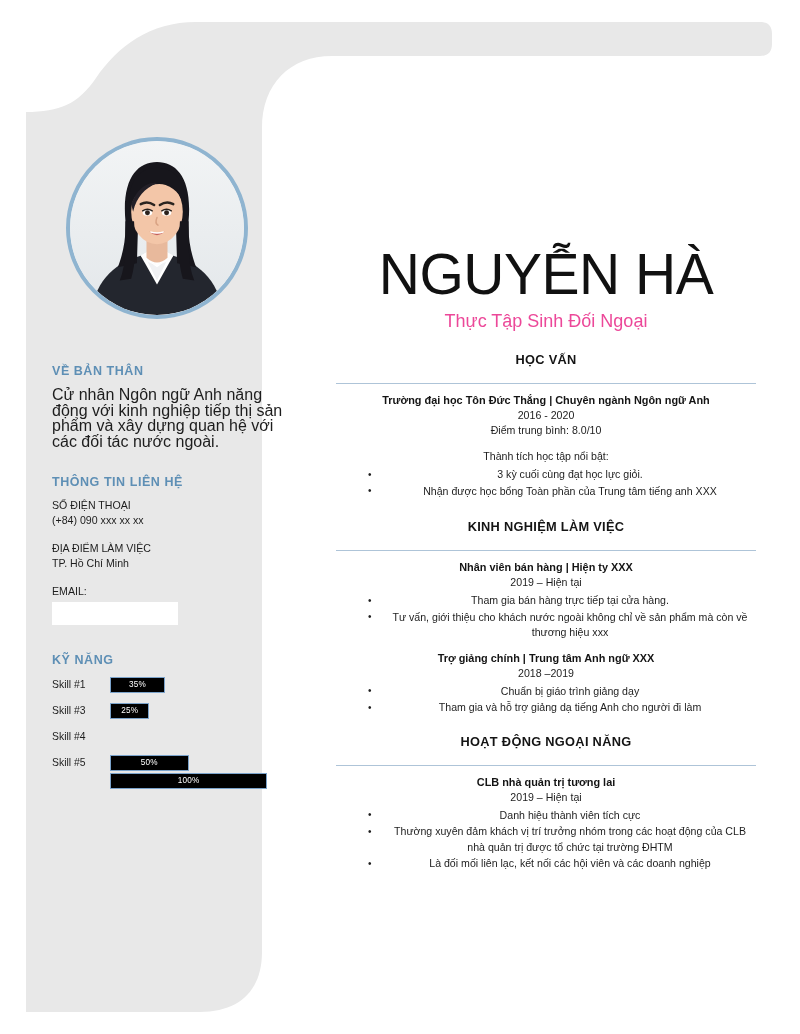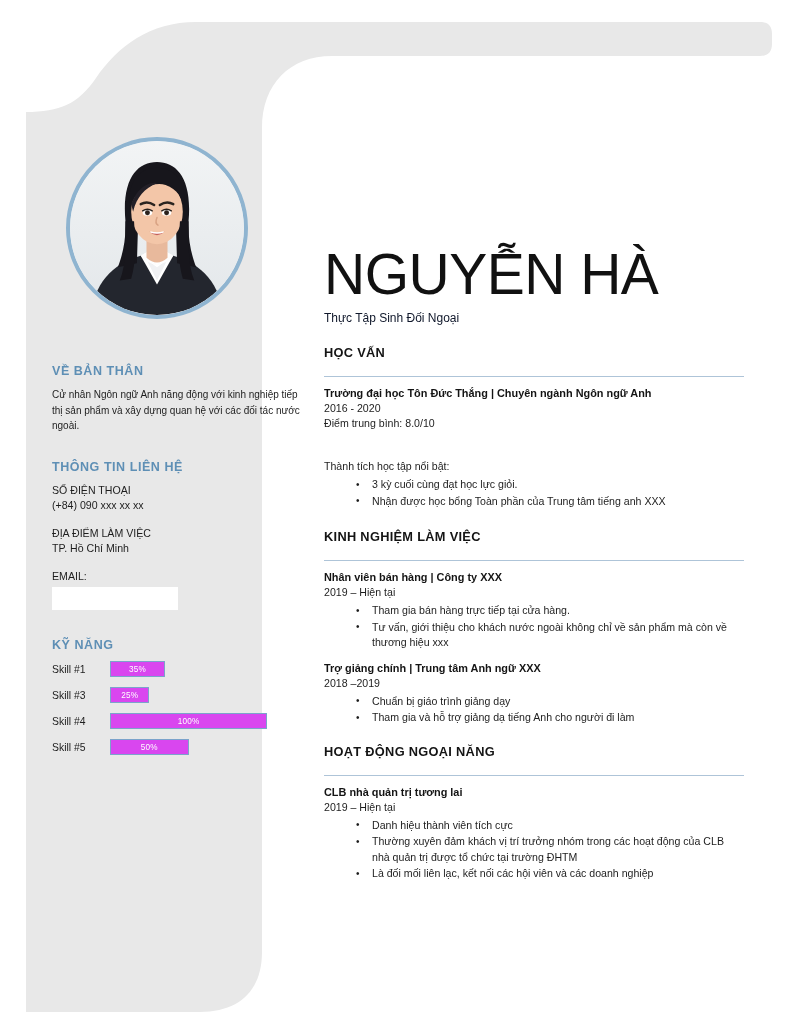--- a/index.html
+++ b/index.html
@@ -28,21 +28,21 @@
     width:250px;
   }
   .side-head {
     color:#5e8fb5;
     font-size:12.5px;
     font-weight:bold;
     letter-spacing:.55px;
     margin-bottom:9px;
   }
   .side-body {
-    font-size:10px;
+    font-size:16px;
     line-height:15.5px;
     color:#1d1d1d;
   }
   .side-block { margin-bottom:26px; }
   .contact-label {
     font-size:10.6px;
     line-height:15px;
     color:#1d1d1d;
   }
   .contact-group { margin-bottom:13px; }
@@ -71,21 +71,21 @@
     flex:none;
   }
   .skill-track {
     width:157px;
     height:16px;
     position:relative;
     flex:none;
   }
   .skill-fill {
     height:16px;
-    background:#d946ef;
+    background:#000000;
     border:1px solid #7ba3cb;
     display:flex;
     align-items:center;
     justify-content:center;
   }
   .skill-pct {
     font-size:8.2px;
     color:#ffffff;
     letter-spacing:.2px;
   }
@@ -98,36 +98,37 @@
     border-radius:50%;
     border:4px solid #8fb4d0;
     overflow:hidden;
     background:#eceff1;
   }
   #photo-svg { display:block; width:100%; height:100%; }
 
   
   #main {
     position:absolute;
-    left:324px;
+    left:336px;
     top:243px;
     width:420px;
+    text-align:center;
   }
   #full-name {
     font-size:57px;
     font-weight:400;
     letter-spacing:-0.5px;
     line-height:62px;
     color:#111111;
     white-space:nowrap;
   }
   #job-title {
-    font-size:12px;
+    font-size:18px;
     font-weight:400;
-    color:#0f172a;
+    color:#ec4899;
     margin-top:6px;
     margin-bottom:20px;
   }
   .sec {
     margin-bottom:17px;
   }
   .sec-title {
     font-size:12.8px;
     font-weight:bold;
     letter-spacing:.3px;
@@ -145,21 +146,21 @@
   }
   .entry-sub {
     font-size:10.6px;
     color:#1d1d1d;
     line-height:15px;
   }
   .entry-note {
     font-size:10.6px;
     color:#1d1d1d;
     line-height:15px;
-    margin-top:28px;
+    margin-top:11px;
   }
   ul.bullets {
     margin:3px 0 0 0;
     padding-left:48px;
     list-style:none;
   }
   ul.bullets li {
     font-size:10.6px;
     line-height:15.5px;
     color:#1d1d1d;
@@ -288,21 +289,21 @@
           <div class="skill-name">Skill #3</div>
           <div class="skill-track">
             <div class="skill-fill" style="width: 25%;">
               <span class="skill-pct">25%</span>
             </div>
           </div>
         </div>
         <div class="skill-row">
           <div class="skill-name">Skill #4</div>
           <div class="skill-track">
-            <div class="skill-fill" style="width: 100%;">
+            <div class="skill-fill" style="width: 100%; margin-top: 44px;">
               <span class="skill-pct">100%</span>
             </div>
           </div>
         </div>
         <div class="skill-row">
           <div class="skill-name">Skill #5</div>
           <div class="skill-track">
             <div class="skill-fill" style="width: 50%;">
               <span class="skill-pct">50%</span>
             </div>
@@ -329,21 +330,21 @@
           <li>3 kỳ cuối cùng đạt học lực giỏi.</li>
           <li>Nhận được học bổng Toàn phần của Trung tâm tiếng anh XXX</li>
         </ul>
     </div>
   </div>
 
   <div class="sec" style="margin-top:20px;">
     <div class="sec-title">KINH NGHIỆM LÀM VIỆC</div>
     <div id="experience-entries">
         <div class="entry">
-          <div class="entry-head">Nhân viên bán hàng | Công ty XXX</div>
+          <div class="entry-head">Nhân viên bán hàng | Hiện ty XXX</div>
           <div class="entry-sub">2019 – Hiện tại</div>
           <ul class="bullets gap-top">
             <li>Tham gia bán hàng trực tiếp tại cửa hàng.</li>
             <li>Tư vấn, giới thiệu cho khách nước ngoài không chỉ về sản phẩm mà còn về thương hiệu xxx</li>
           </ul>
         </div>
         <div class="entry">
           <div class="entry-head">Trợ giảng chính | Trung tâm Anh ngữ XXX</div>
           <div class="entry-sub">2018 –2019</div>
           <ul class="bullets">

